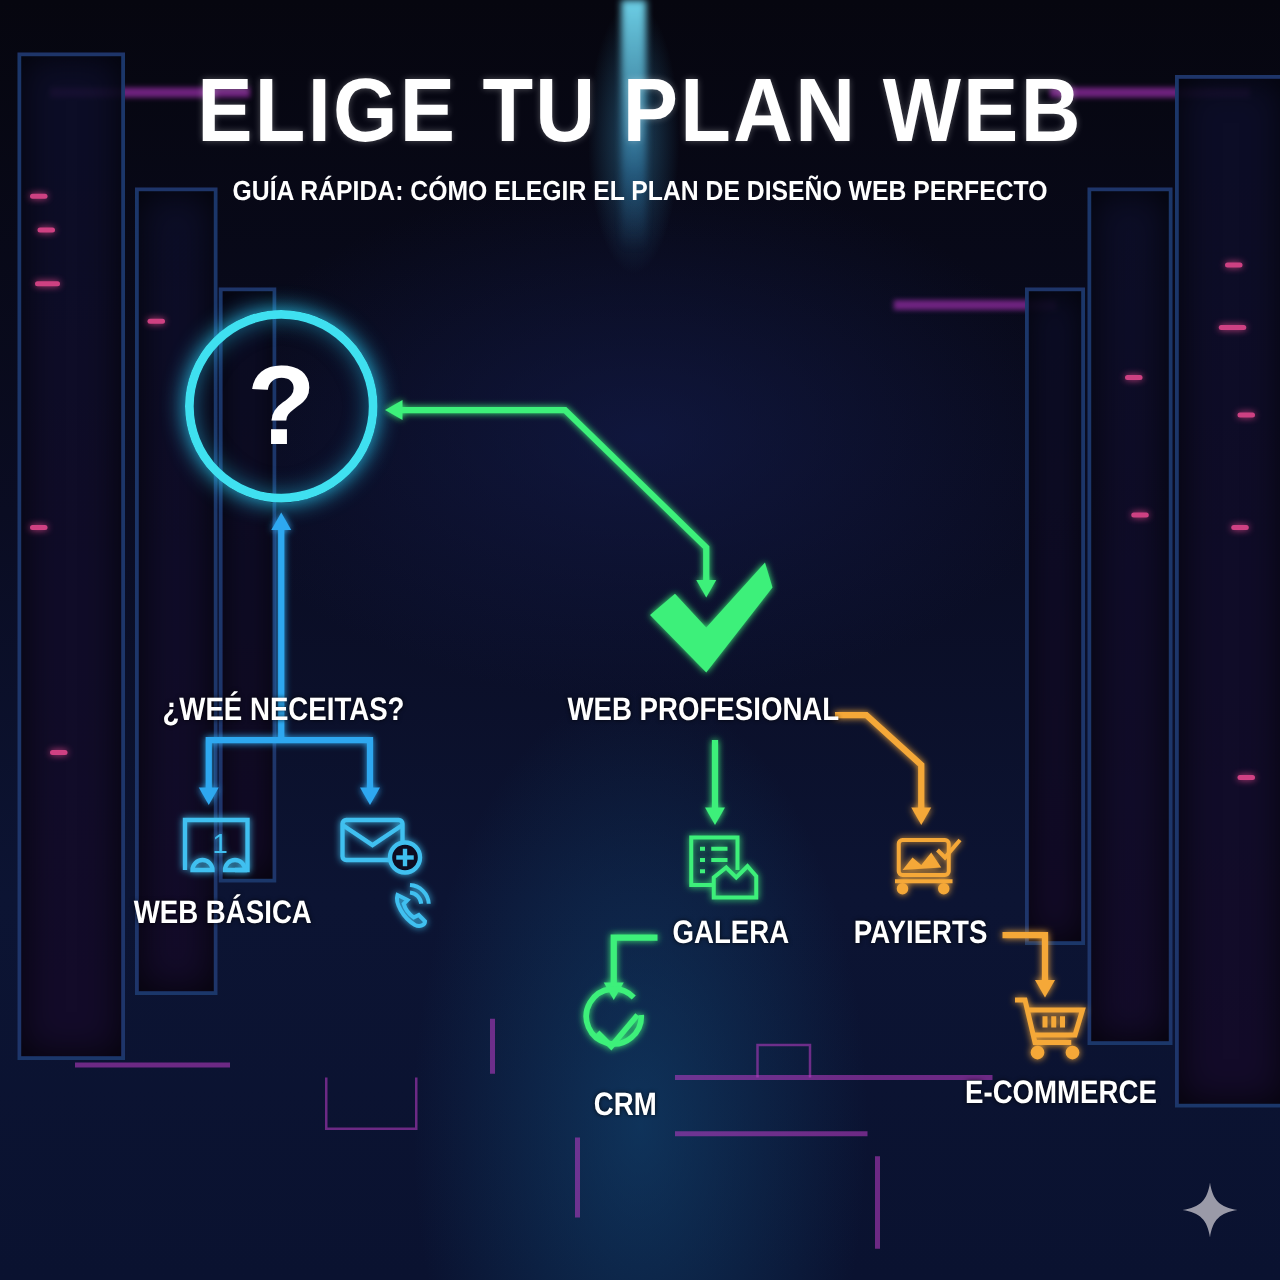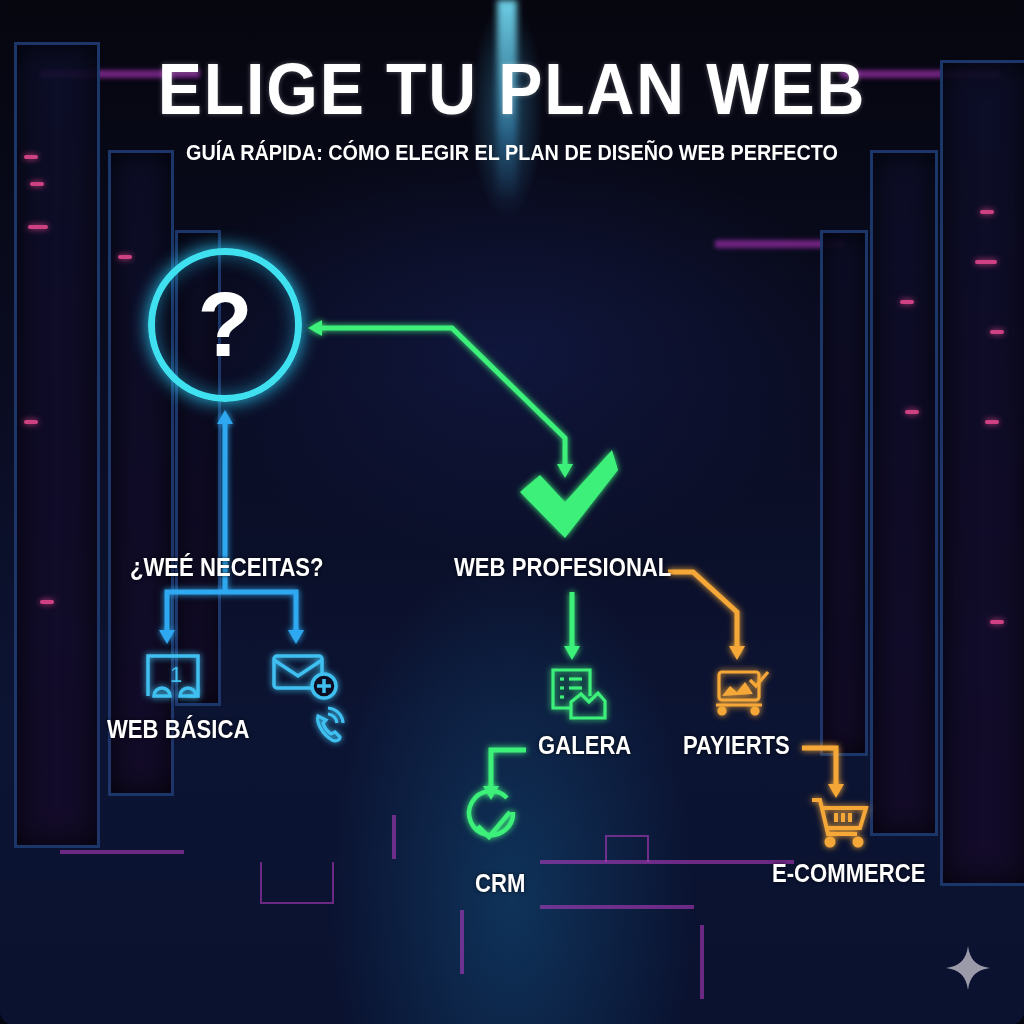--- a/index.html
+++ b/index.html
@@ -2,21 +2,20 @@
 <html><head>
 <meta charset="utf-8">
 <style>
   html, body { margin:0; padding:0; }
   body { width:1024px; height:1024px; overflow:hidden; background:#05060f; font-family:"Liberation Sans", sans-serif; }
   .canvas { position:relative; width:1024px; height:1024px; overflow:hidden;
     background:
       radial-gradient(ellipse 260px 500px at 512px 900px, rgba(20,90,140,0.45), transparent 70%),
       radial-gradient(ellipse 500px 300px at 512px 350px, rgba(20,30,80,0.6), transparent 70%),
       linear-gradient(180deg, #06060f 0%, #0a0c22 40%, #0c1433 70%, #0a1230 100%);
-    border-radius: 12px;
   }
   .beam { position:absolute; left:497px; top:0; width:20px; height:200px;
     background:linear-gradient(180deg, rgba(120,230,255,0.9), rgba(60,160,220,0.3) 70%, transparent);
     filter:blur(3px); }
   .beam-glow { position:absolute; left:470px; top:0; width:74px; height:220px;
     background:radial-gradient(ellipse at center, rgba(80,200,255,0.35), transparent 70%); }
   .neon-bar { position:absolute; height:8px; background:#8a2a9a; filter:blur(2px); opacity:0.8; }
   .rack { position:absolute; border:3px solid rgba(40,90,160,0.55); background:linear-gradient(180deg, rgba(12,14,40,0.9), rgba(20,10,40,0.9)); box-shadow: inset 0 0 30px rgba(0,0,0,0.8); }
   .led { position:absolute; width:14px; height:4px; background:#ff4f9a; border-radius:2px; box-shadow:0 0 6px #ff4f9a; opacity:0.8; }
   .circuit { position:absolute; border:2px solid rgba(190,60,200,0.55); }

